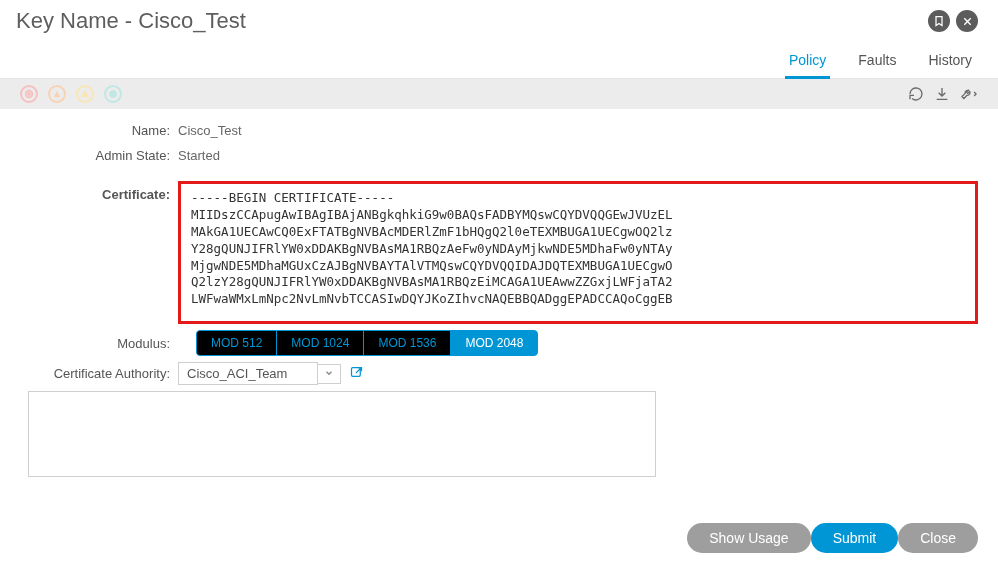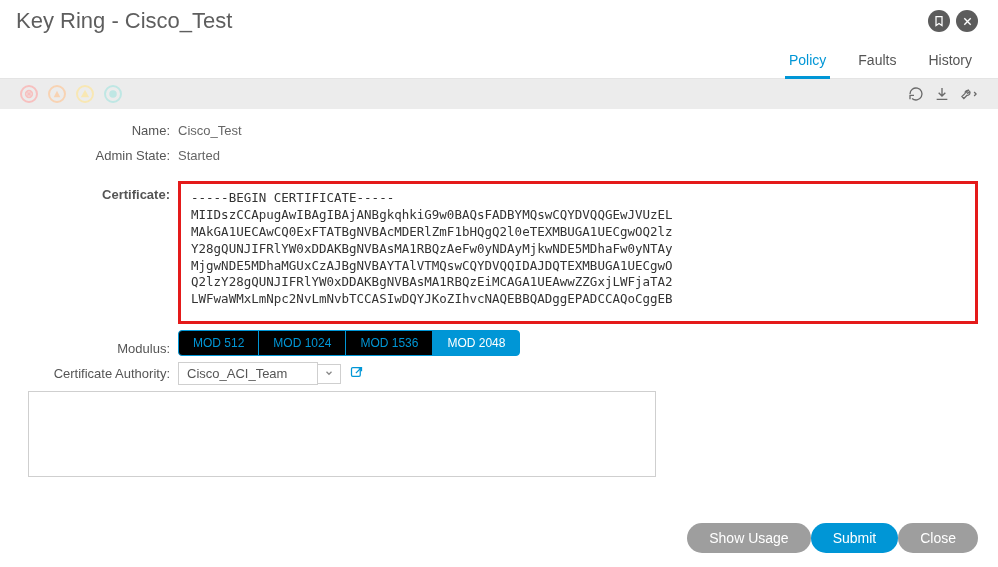--- a/index.html
+++ b/index.html
@@ -129,21 +129,21 @@
   }
   .btn-gray { background: #9e9e9e; color: #fff; }
   .btn-primary { background: #0096d6; color: #fff; }
 </style>
 </head>
 <body>
 
 <div class="window">
 
   <div class="titlebar">
-    <div class="title">Key Ring - Cisco_Test</div>
+    <div class="title">Key Name - Cisco_Test</div>
     <div class="title-icons">
       <span class="circle-btn bookmark-btn">
         <svg width="12" height="12" viewBox="0 0 24 24" fill="none" stroke="white" stroke-width="2.5">
             <path d="M6 3h12v18l-6-4-6 4z"></path>
           </svg>
       </span>
       <span class="circle-btn close-btn-circ">
         <svg width="11" height="11" viewBox="0 0 24 24" stroke="white" stroke-width="3">
             <path d="M5 5l14 14M19 5L5 19"></path>
           </svg>
@@ -222,21 +222,21 @@
 MIIDszCCApugAwIBAgIBAjANBgkqhkiG9w0BAQsFADBYMQswCQYDVQQGEwJVUzEL
 MAkGA1UECAwCQ0ExFTATBgNVBAcMDERlZmF1bHQgQ2l0eTEXMBUGA1UECgwOQ2lz
 Y28gQUNJIFRlYW0xDDAKBgNVBAsMA1RBQzAeFw0yNDAyMjkwNDE5MDhaFw0yNTAy
 MjgwNDE5MDhaMGUxCzAJBgNVBAYTAlVTMQswCQYDVQQIDAJDQTEXMBUGA1UECgwO
 Q2lzY28gQUNJIFRlYW0xDDAKBgNVBAsMA1RBQzEiMCAGA1UEAwwZZGxjLWFjaTA2
 LWFwaWMxLmNpc2NvLmNvbTCCASIwDQYJKoZIhvcNAQEBBQADggEPADCCAQoCggEB
 ALJA5N1wzE7WMbLK35pTdO6FwH3M2ZmIeCDw6SktDTqaMHhqDkYEk0UgG0dyRrdP</textarea>
       </div>
     </div>
 
-    <div class="form-row" style="margin-top:0; align-items:flex-end;">
+    <div class="form-row" style="margin-top:0; align-items:center;gap:18px;">
       <div class="form-label" style="padding-top:0;">Modulus:</div>
       <div class="mod-group">
         <button class="mod-btn">MOD 512</button>
         <button class="mod-btn">MOD 1024</button>
         <button class="mod-btn">MOD 1536</button>
         <button class="mod-btn selected">MOD 2048</button>
       </div>
     </div>
 
     <div class="form-row" style="align-items:center;">

